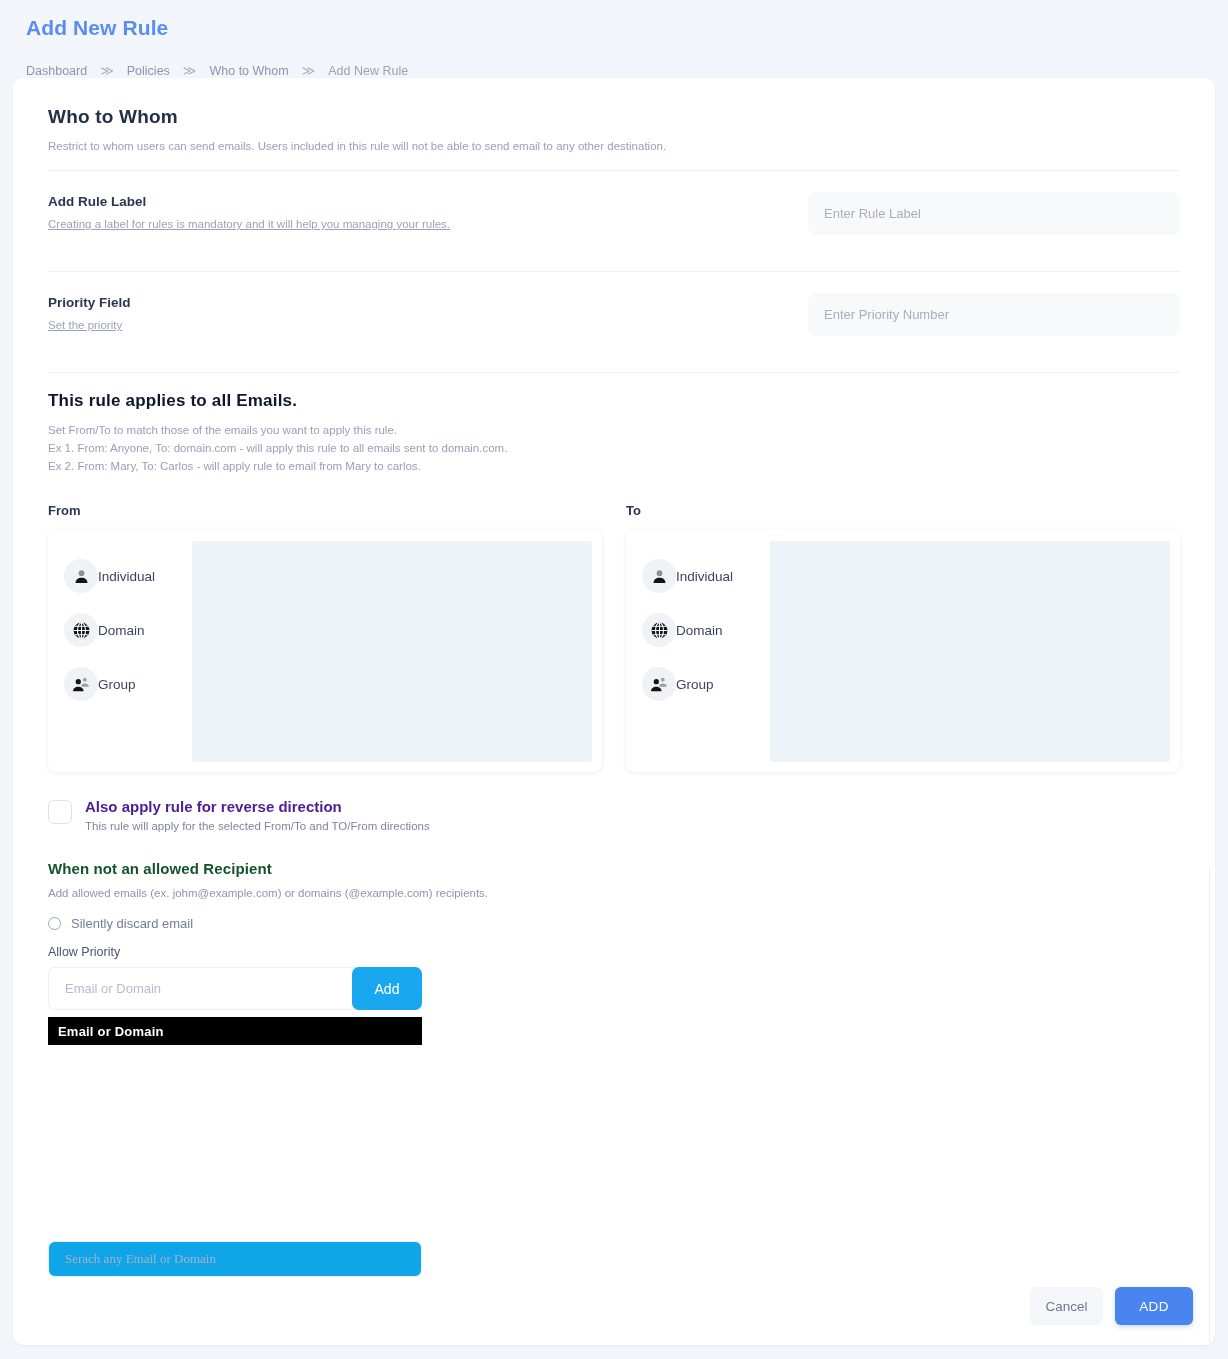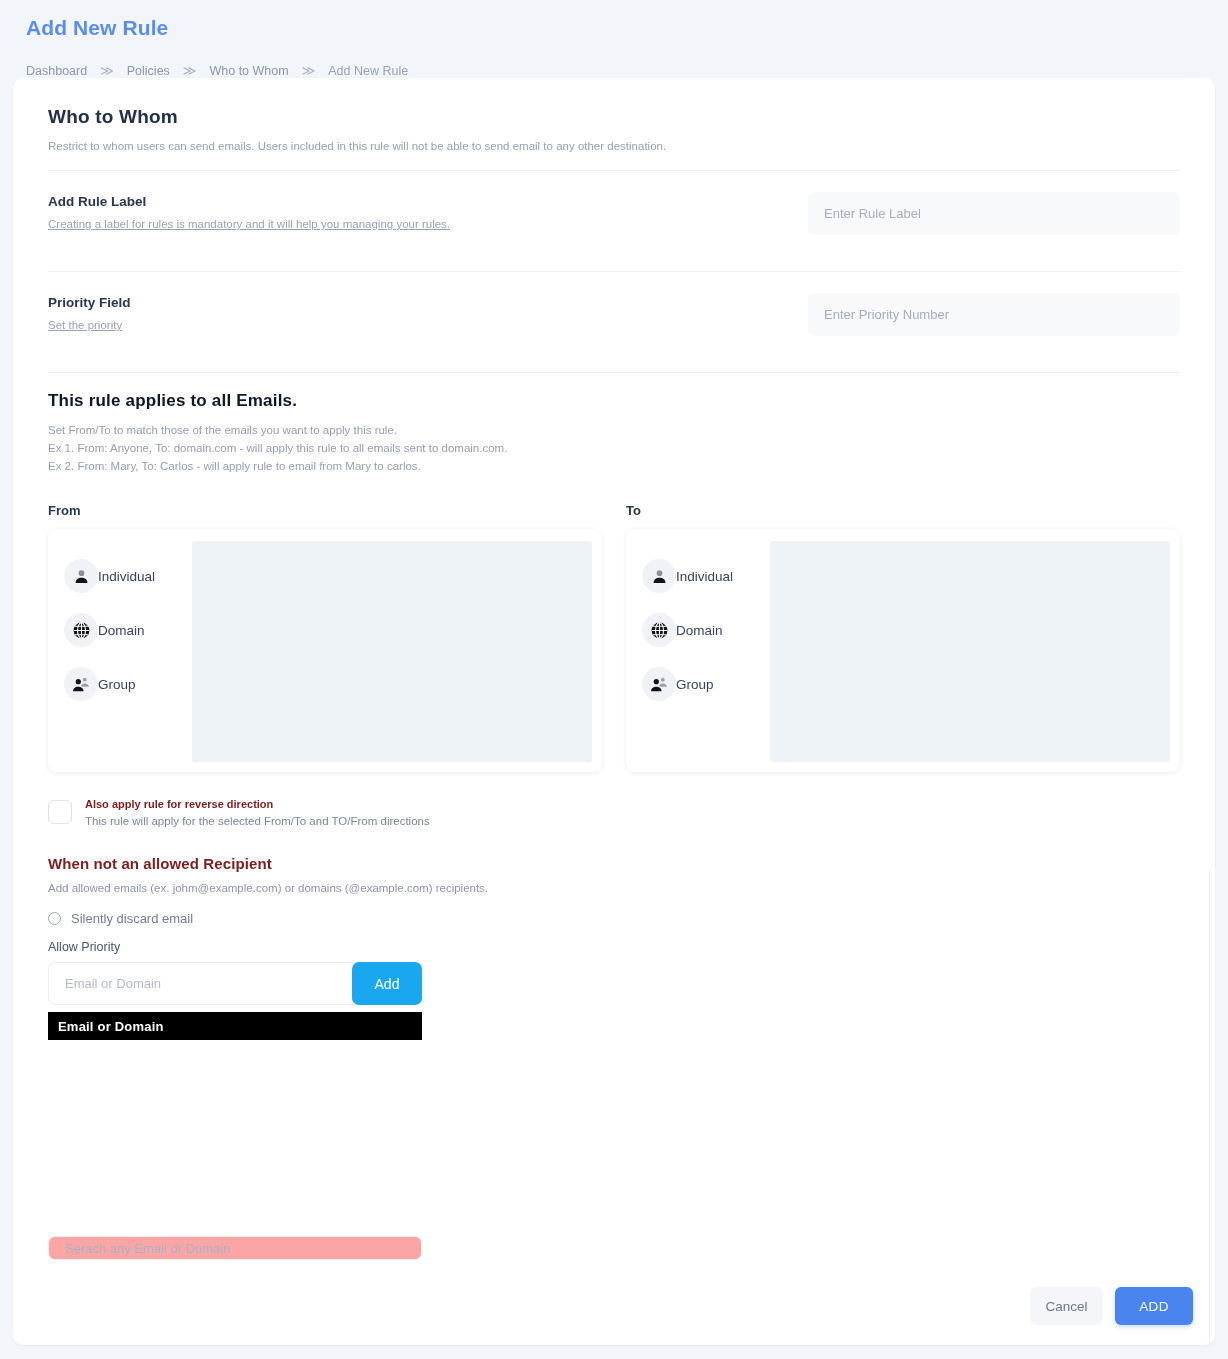--- a/index.html
+++ b/index.html
@@ -90,26 +90,26 @@
   }
   .ft-type .tlabel { font-size: 13.5px; color: #3a4считать; color: #3a445c; }
   .ft-box { flex: 1; margin: 12px 10px 10px 0; background: #eef3f8; border-radius: 3px; }
 
   
   .cbrow { display: flex; gap: 13px; margin-top: 26px; align-items: flex-start; }
   .cbox {
     width: 24px; height: 24px; border-radius: 6px; border: 1.5px solid #dfe3ea;
     background: #fff; flex: none; margin-top: 2px;
   }
-  .cbrow .ctitle { font-size: 11px; font-weight: 700; color: #7f1d1d; }
+  .cbrow .ctitle { font-size: 15px; font-weight: 700; color: #4c1d95; }
   .cbrow .csub { margin-top: 5px; font-size: 11.5px; color: #7d879d; }
 
   
   .recip { margin-top: 28px; }
-  .recip h4 { font-size: 15px; font-weight: 700; color: #7f1d1d; letter-spacing: .1px; }
+  .recip h4 { font-size: 15px; font-weight: 700; color: #14532d; letter-spacing: .1px; }
   .recip .rsub { margin-top: 10px; font-size: 11.5px; color: #8d96ab; }
   .radios { margin-top: 17px; }
   .radio-row { display: flex; align-items: center; gap: 10px; margin-bottom: 12px; cursor: pointer; }
   .radio-dot {
     width: 13px; height: 13px; border-radius: 50%; border: 1.3px solid #9aa3b8;
     background: #fff; flex: none;
   }
   .radio-row span { font-size: 13px; color: #737e96; }
 
   .allow-label { margin-top: 14px; font-size: 12.5px; color: #4a5570; font-weight: 400; }
@@ -126,23 +126,23 @@
     font-family: "Liberation Sans", sans-serif; cursor: pointer; margin-left: -6px;
   }
   .blackbar {
     margin-top: 7px; width: 374px; height: 28px; background: #000;
     display: flex; align-items: center; padding-left: 10px;
   }
   .blackbar span { color: #fff; font-size: 13px; font-weight: 700; letter-spacing: .2px; }
 
   .search-wrap { margin-top: 196px; }
   .search-input {
-    width: 374px; height: 24px; border: 1px solid #eceff4; border-radius: 7px;
-    padding: 0 16px; background: #fca5a5;
-    font-family: Liberation Sans, sans-serif; font-size: 13px; color: #3c4763;
+    width: 374px; height: 36px; border: 1px solid #eceff4; border-radius: 7px;
+    padding: 0 16px; background: #0ea5e9;
+    font-family: Liberation Serif, serif; font-size: 13px; color: #3c4763;
   }
   .search-input::placeholder { color: #a9b1c4; }
 
   
   .footer {
     position: absolute; right: 22px; bottom: 20px;
     display: flex; gap: 12px; align-items: center;
   }
   .btn-cancel {
     width: 73px; height: 38px; border: none; border-radius: 6px;

